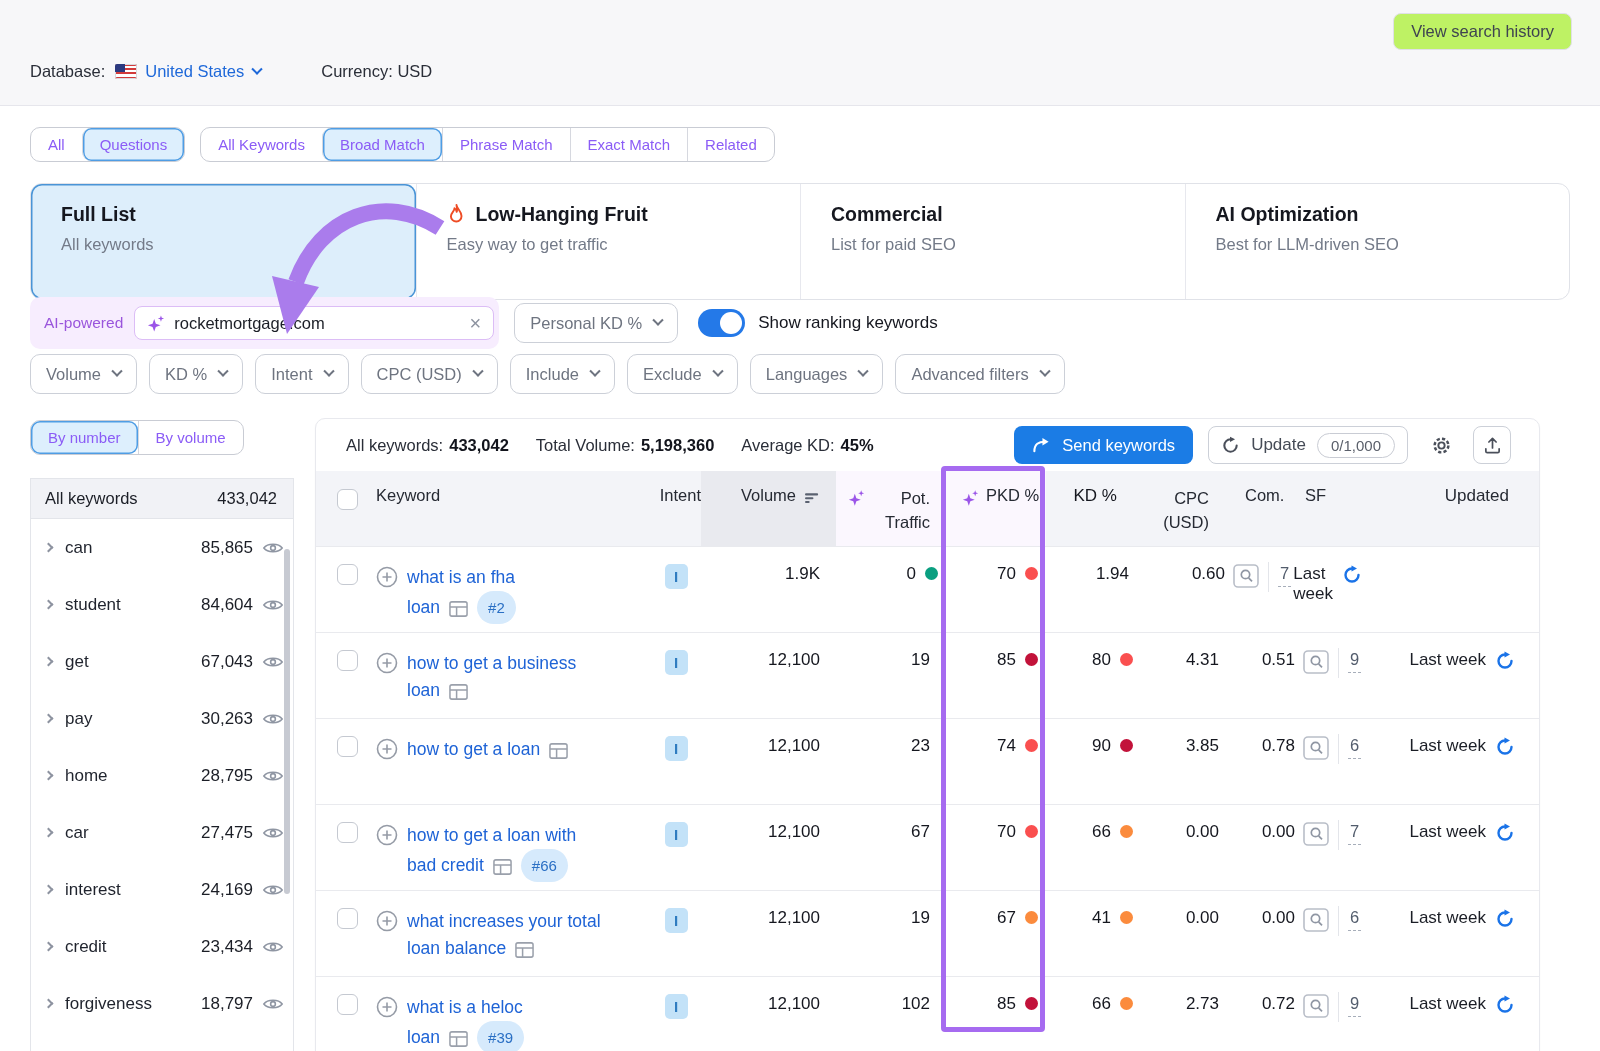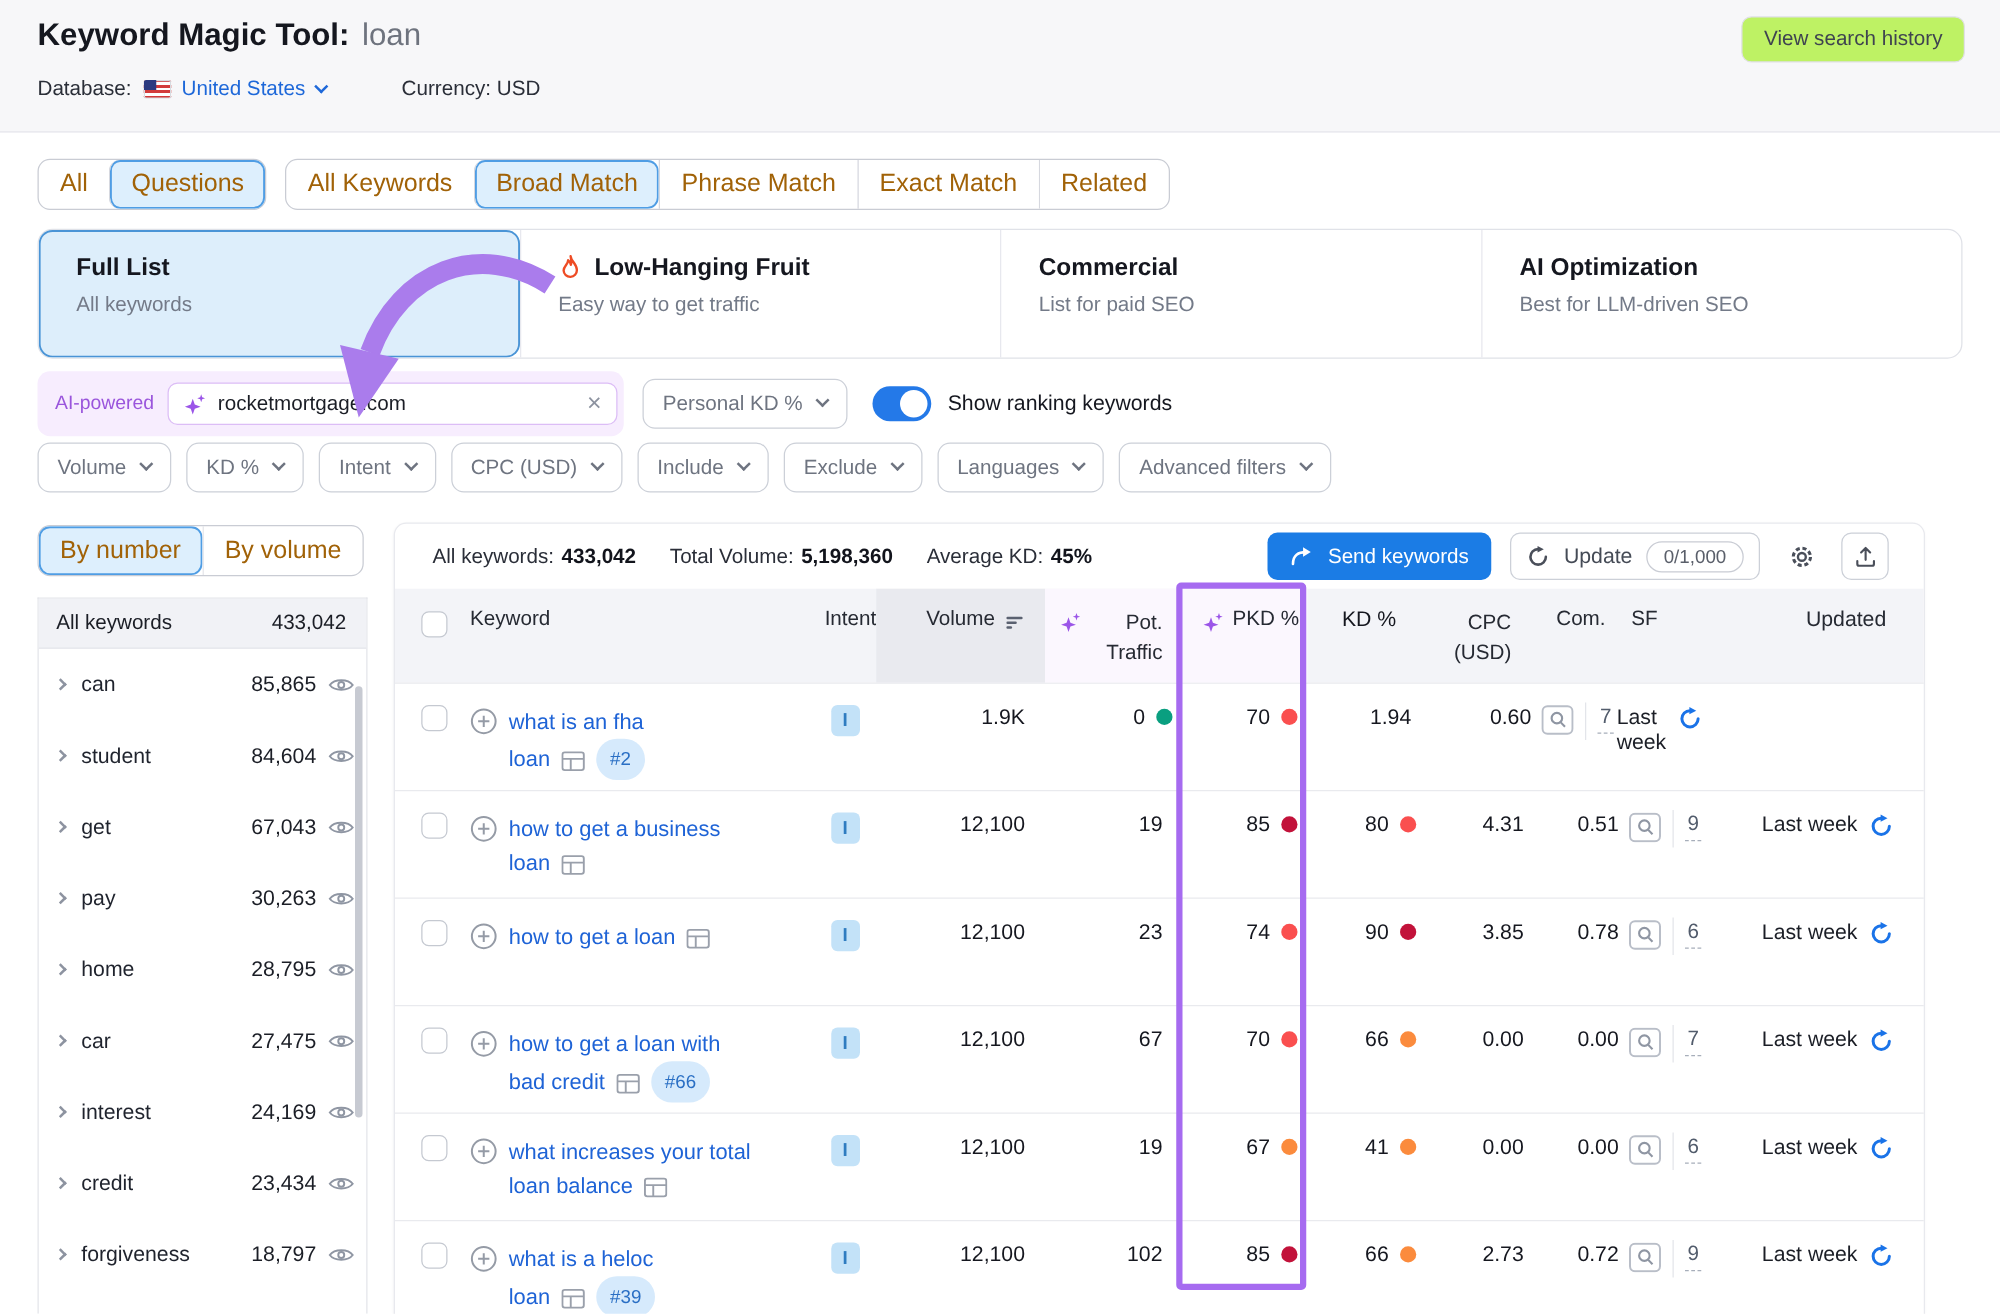--- a/index.html
+++ b/index.html
@@ -21,28 +21,28 @@
   .flag::after { content:""; position:absolute; left:0; top:0; width:10px; height:8px; background:#2c3a80; }
   .db-link { color:#1e68d9; display:flex; align-items:center; gap:9px; cursor:pointer; }
   .currency { margin-left:60px; }
   .chev { width:8px; height:8px; border-right:2px solid currentColor; border-bottom:2px solid currentColor;
     transform:rotate(45deg) translate(-2px,-2px); display:inline-block; }
   .chev-r { transform:rotate(-45deg); }
 
   
   .tabs-row { position:absolute; left:30px; top:127px; display:flex; gap:15px; }
   .seg { display:inline-flex; border:1px solid #c9ccd4; border-radius:10px; background:#fff; }
-  .seg-item { padding:8px 17px; font-size:20px; color:#a16207; border-left:1px solid #d6d8df;
+  .seg-item { padding:8px 17px; font-size:15px; color:#8b5cf6; border-left:1px solid #d6d8df;
     cursor:pointer; white-space:nowrap; }
   .seg-item:first-child { border-left:none; border-radius:9px 0 0 9px; }
   .seg-item:last-child { border-radius:0 9px 9px 0; }
   .seg-item.active { background:#ddeffd; box-shadow:inset 0 0 0 1.5px #4f9de4; border-radius:9px; }
 
   
-  .cards { position:absolute; left:30px; top:183px; width:1540px; height:104px;
+  .cards { position:absolute; left:30px; top:183px; width:1540px; height:117px;
     display:grid; grid-template-columns:repeat(4,1fr); background:#fff;
     border:1px solid #e0e2e8; border-radius:12px; }
   .card { padding:19px 0 0 30px; border-left:1px solid #e7e8ee; cursor:pointer; }
   .card:first-child { border-left:none; }
   .card.active { background:#ddeefb; box-shadow:inset 0 0 0 1.5px #4a94d6; border-radius:11px; }
   .card-title { font-size:19.5px; font-weight:700; color:#15171f; display:flex; align-items:center; gap:10px; }
   .card-sub { font-size:16.5px; color:#737a88; margin-top:9px; }
 
   
   .ai-row { position:absolute; left:30px; top:297px; display:flex; align-items:center; }
@@ -140,23 +140,20 @@
   .pkd-box { position:absolute; left:941px; top:466px; width:104px; height:566px;
     border:5px solid #a66bf0; border-radius:4px; pointer-events:none; z-index:6; }
   .arrow-svg { position:absolute; left:262px; top:192px; z-index:7; pointer-events:none; }
 </style>
 </head>
 <body>
 
 <div class="page">
 
   <div class="topbar">
-    <div class="title-row">
-      <span>Keyword Magic Tool:</span><span class="query">loan</span>
-    </div>
     <div class="hist-btn">
       <span>View search history</span>
     </div>
     <div class="meta-row">
       <span>Database:</span>
       <span class="flag"></span>
       <span class="db-link">
         <span>United States</span>
         <span class="chev"></span>
       </span>

